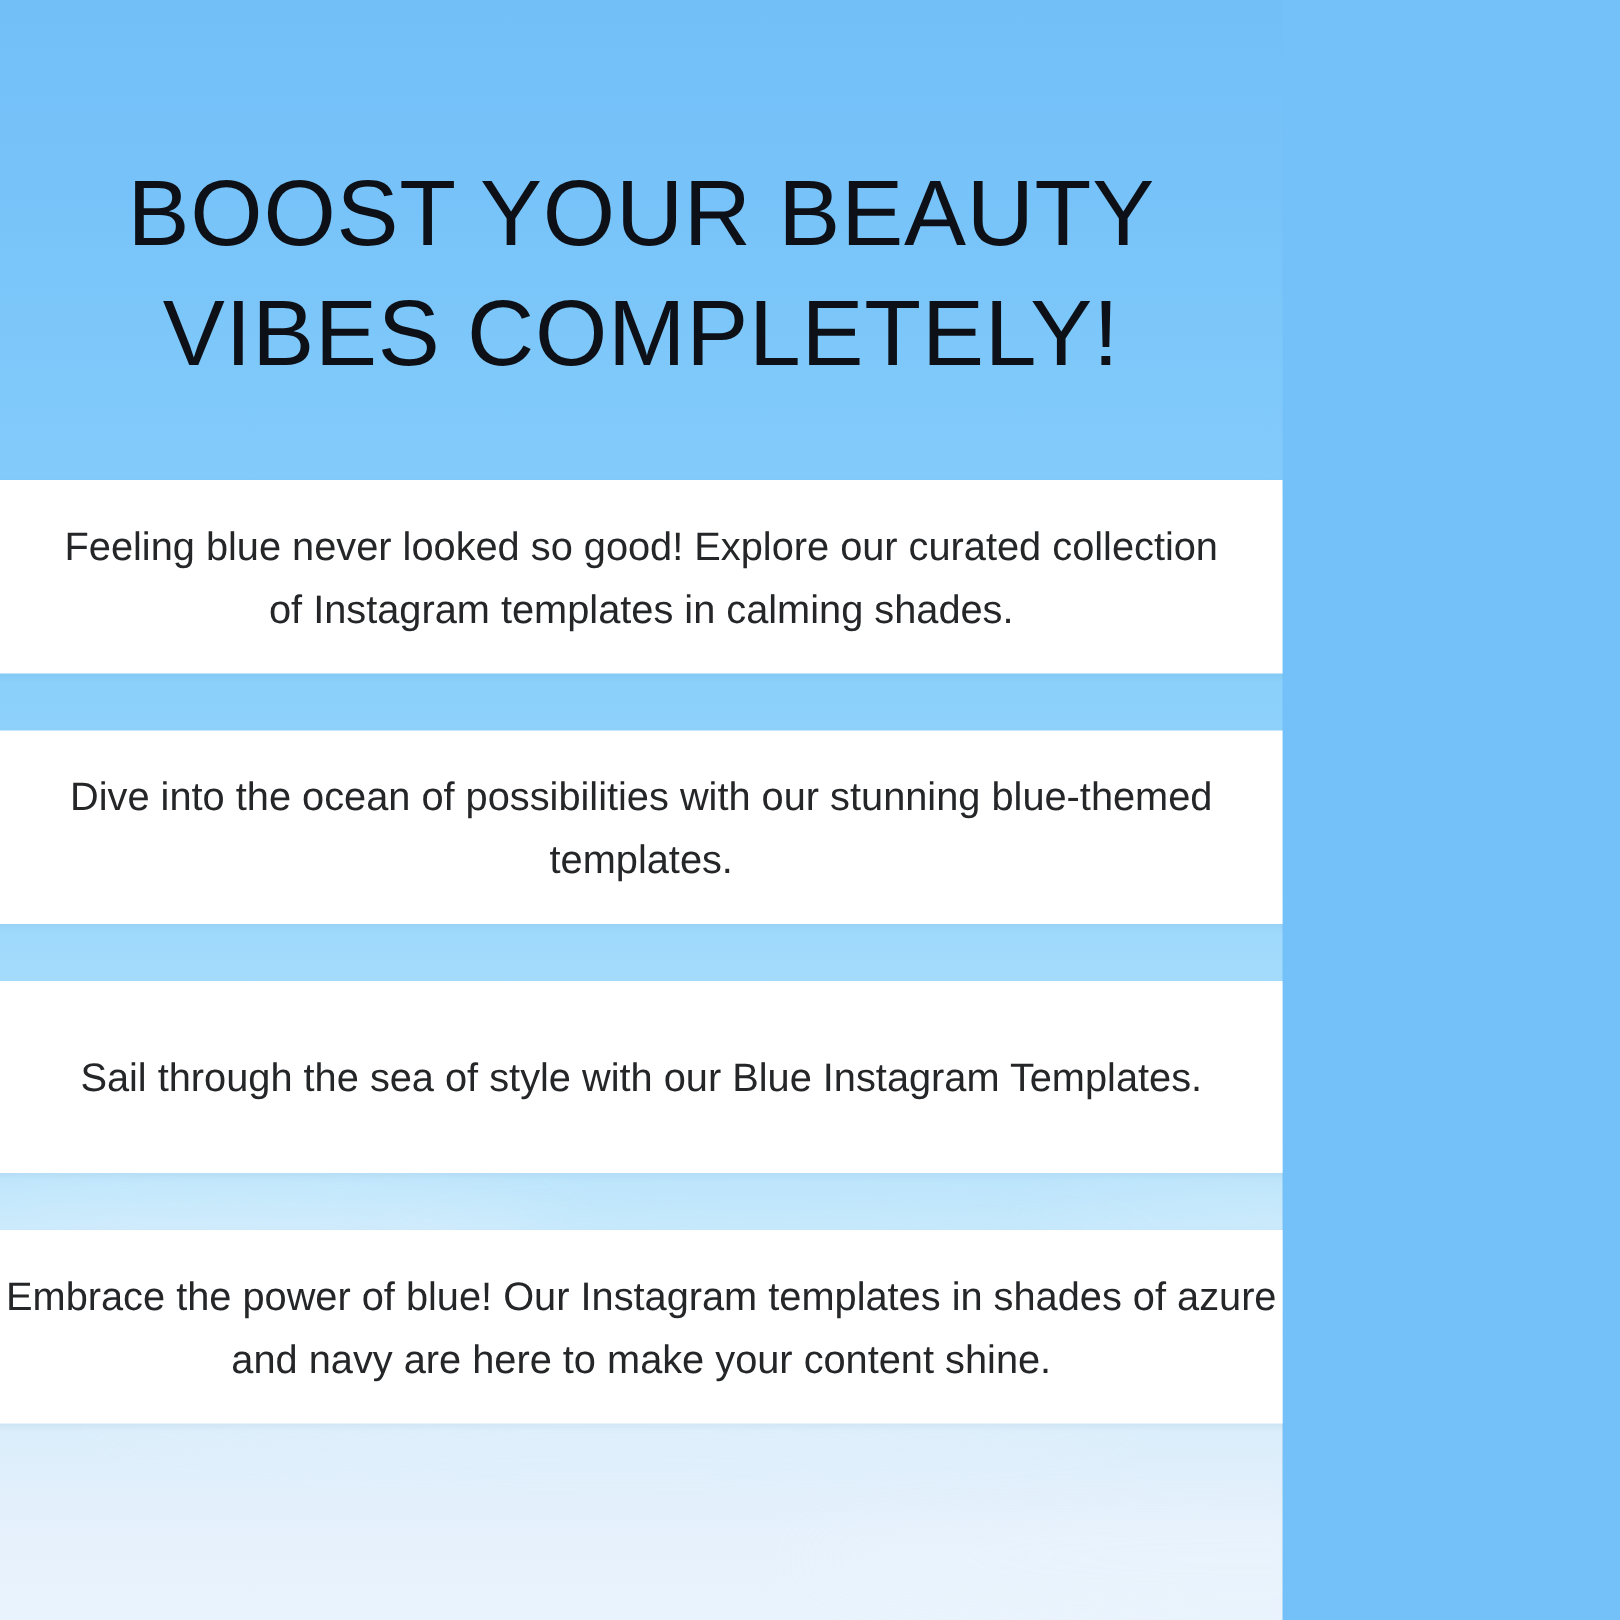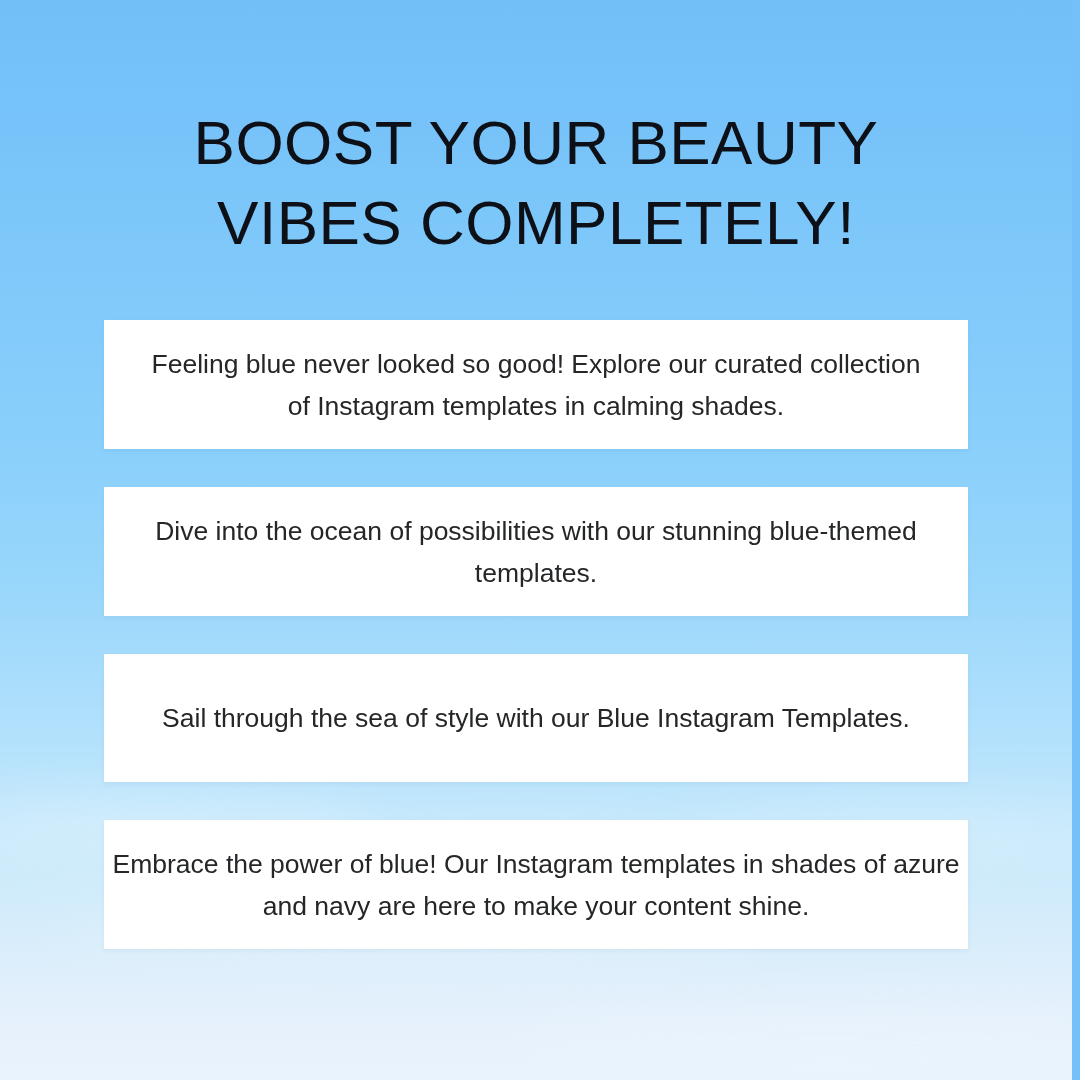--- a/index.html
+++ b/index.html
@@ -14,21 +14,21 @@
   body {
     font-family: "Liberation Sans", "DejaVu Sans", sans-serif;
     position: relative;
     background: #74c0f8;
   }
 
   
   .poster {
     position: absolute;
     inset: 0;
-    width: 1072px;
+    width: 855px;
     height: 1080px;
     background:
       linear-gradient(to bottom,
         #72bff8 0%,
         #77c3f9 12%,
         #80c9fa 26%,
         #8ad0fb 42%,
         #9ad7fb 55%,
         #b2e1fc 68%,
         #cbeafb 80%,

